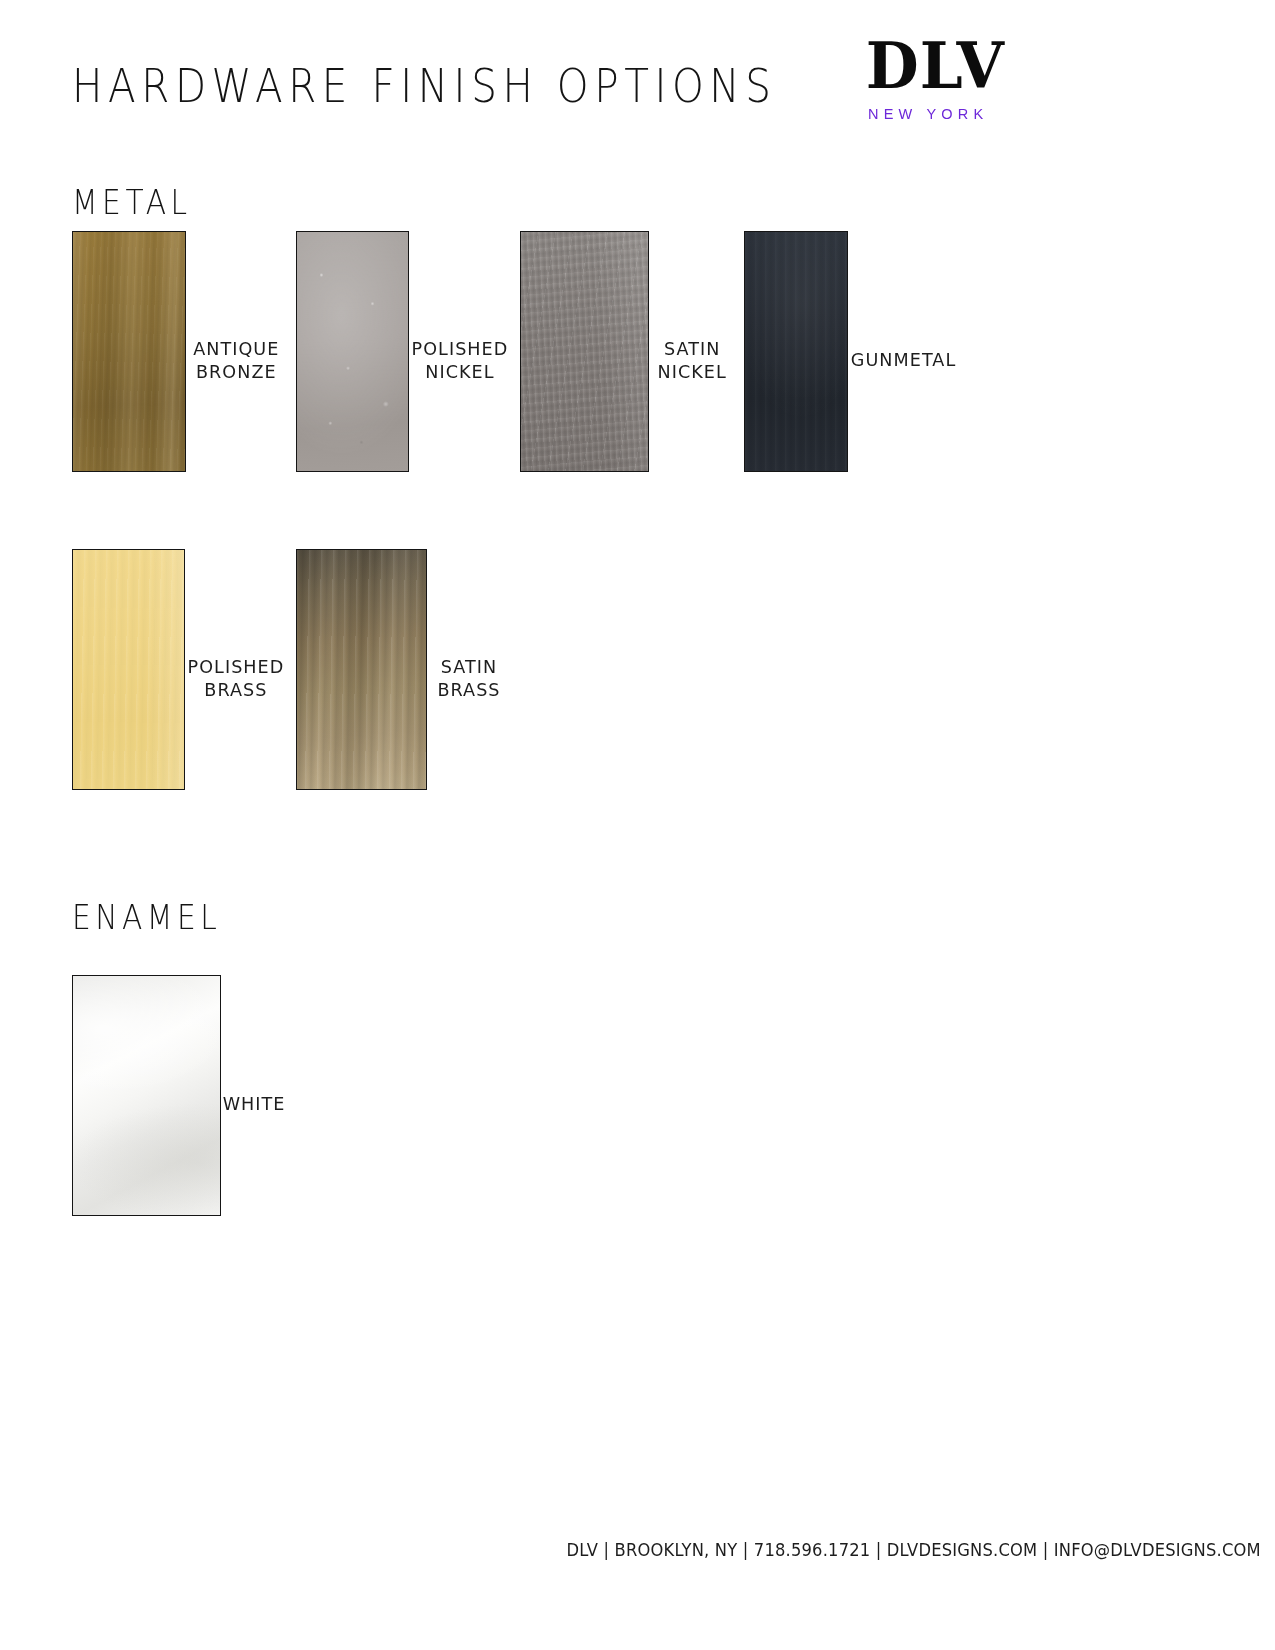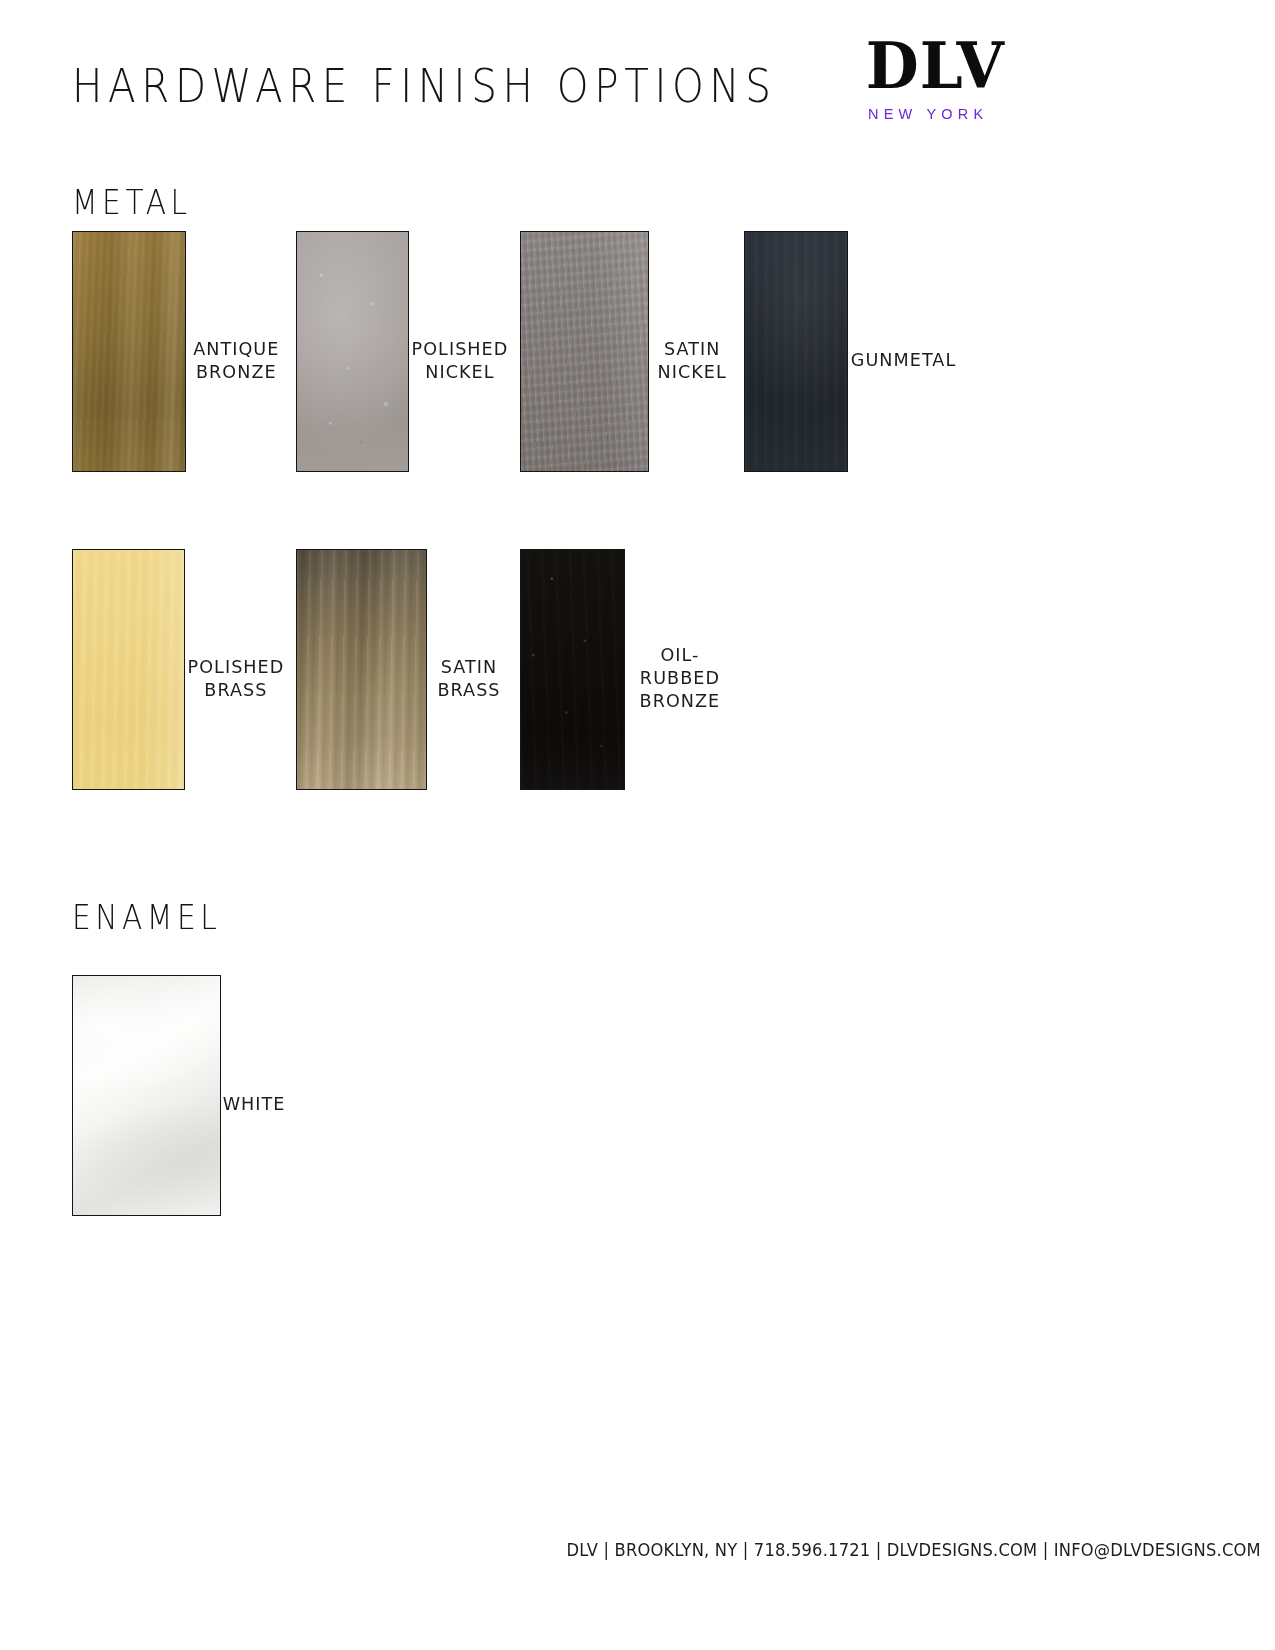--- a/index.html
+++ b/index.html
@@ -374,26 +374,20 @@
       <div class="tex-overlay"></div>
     </div>
     <div class="swatch-label">POLISHED BRASS</div>
   </div>
   <div class="swatch-cell">
     <div class="swatch-chip fin-satin-brass">
       <div class="tex-overlay"></div>
     </div>
     <div class="swatch-label">SATIN BRASS</div>
   </div>
-  <div class="swatch-cell">
-    <div class="swatch-chip fin-oil-rubbed-bronze">
-      <div class="tex-overlay"></div>
-    </div>
-    <div class="swatch-label">OIL-RUBBED BRONZE</div>
-  </div>
 </div>
 
 <div class="section-heading" id="enamel-heading">ENAMEL</div>
 
 <div class="swatch-row" id="enamel-row-1">
   <div class="swatch-cell">
     <div class="swatch-chip fin-enamel-white">
       <div class="tex-overlay"></div>
     </div>
     <div class="swatch-label">WHITE</div>

